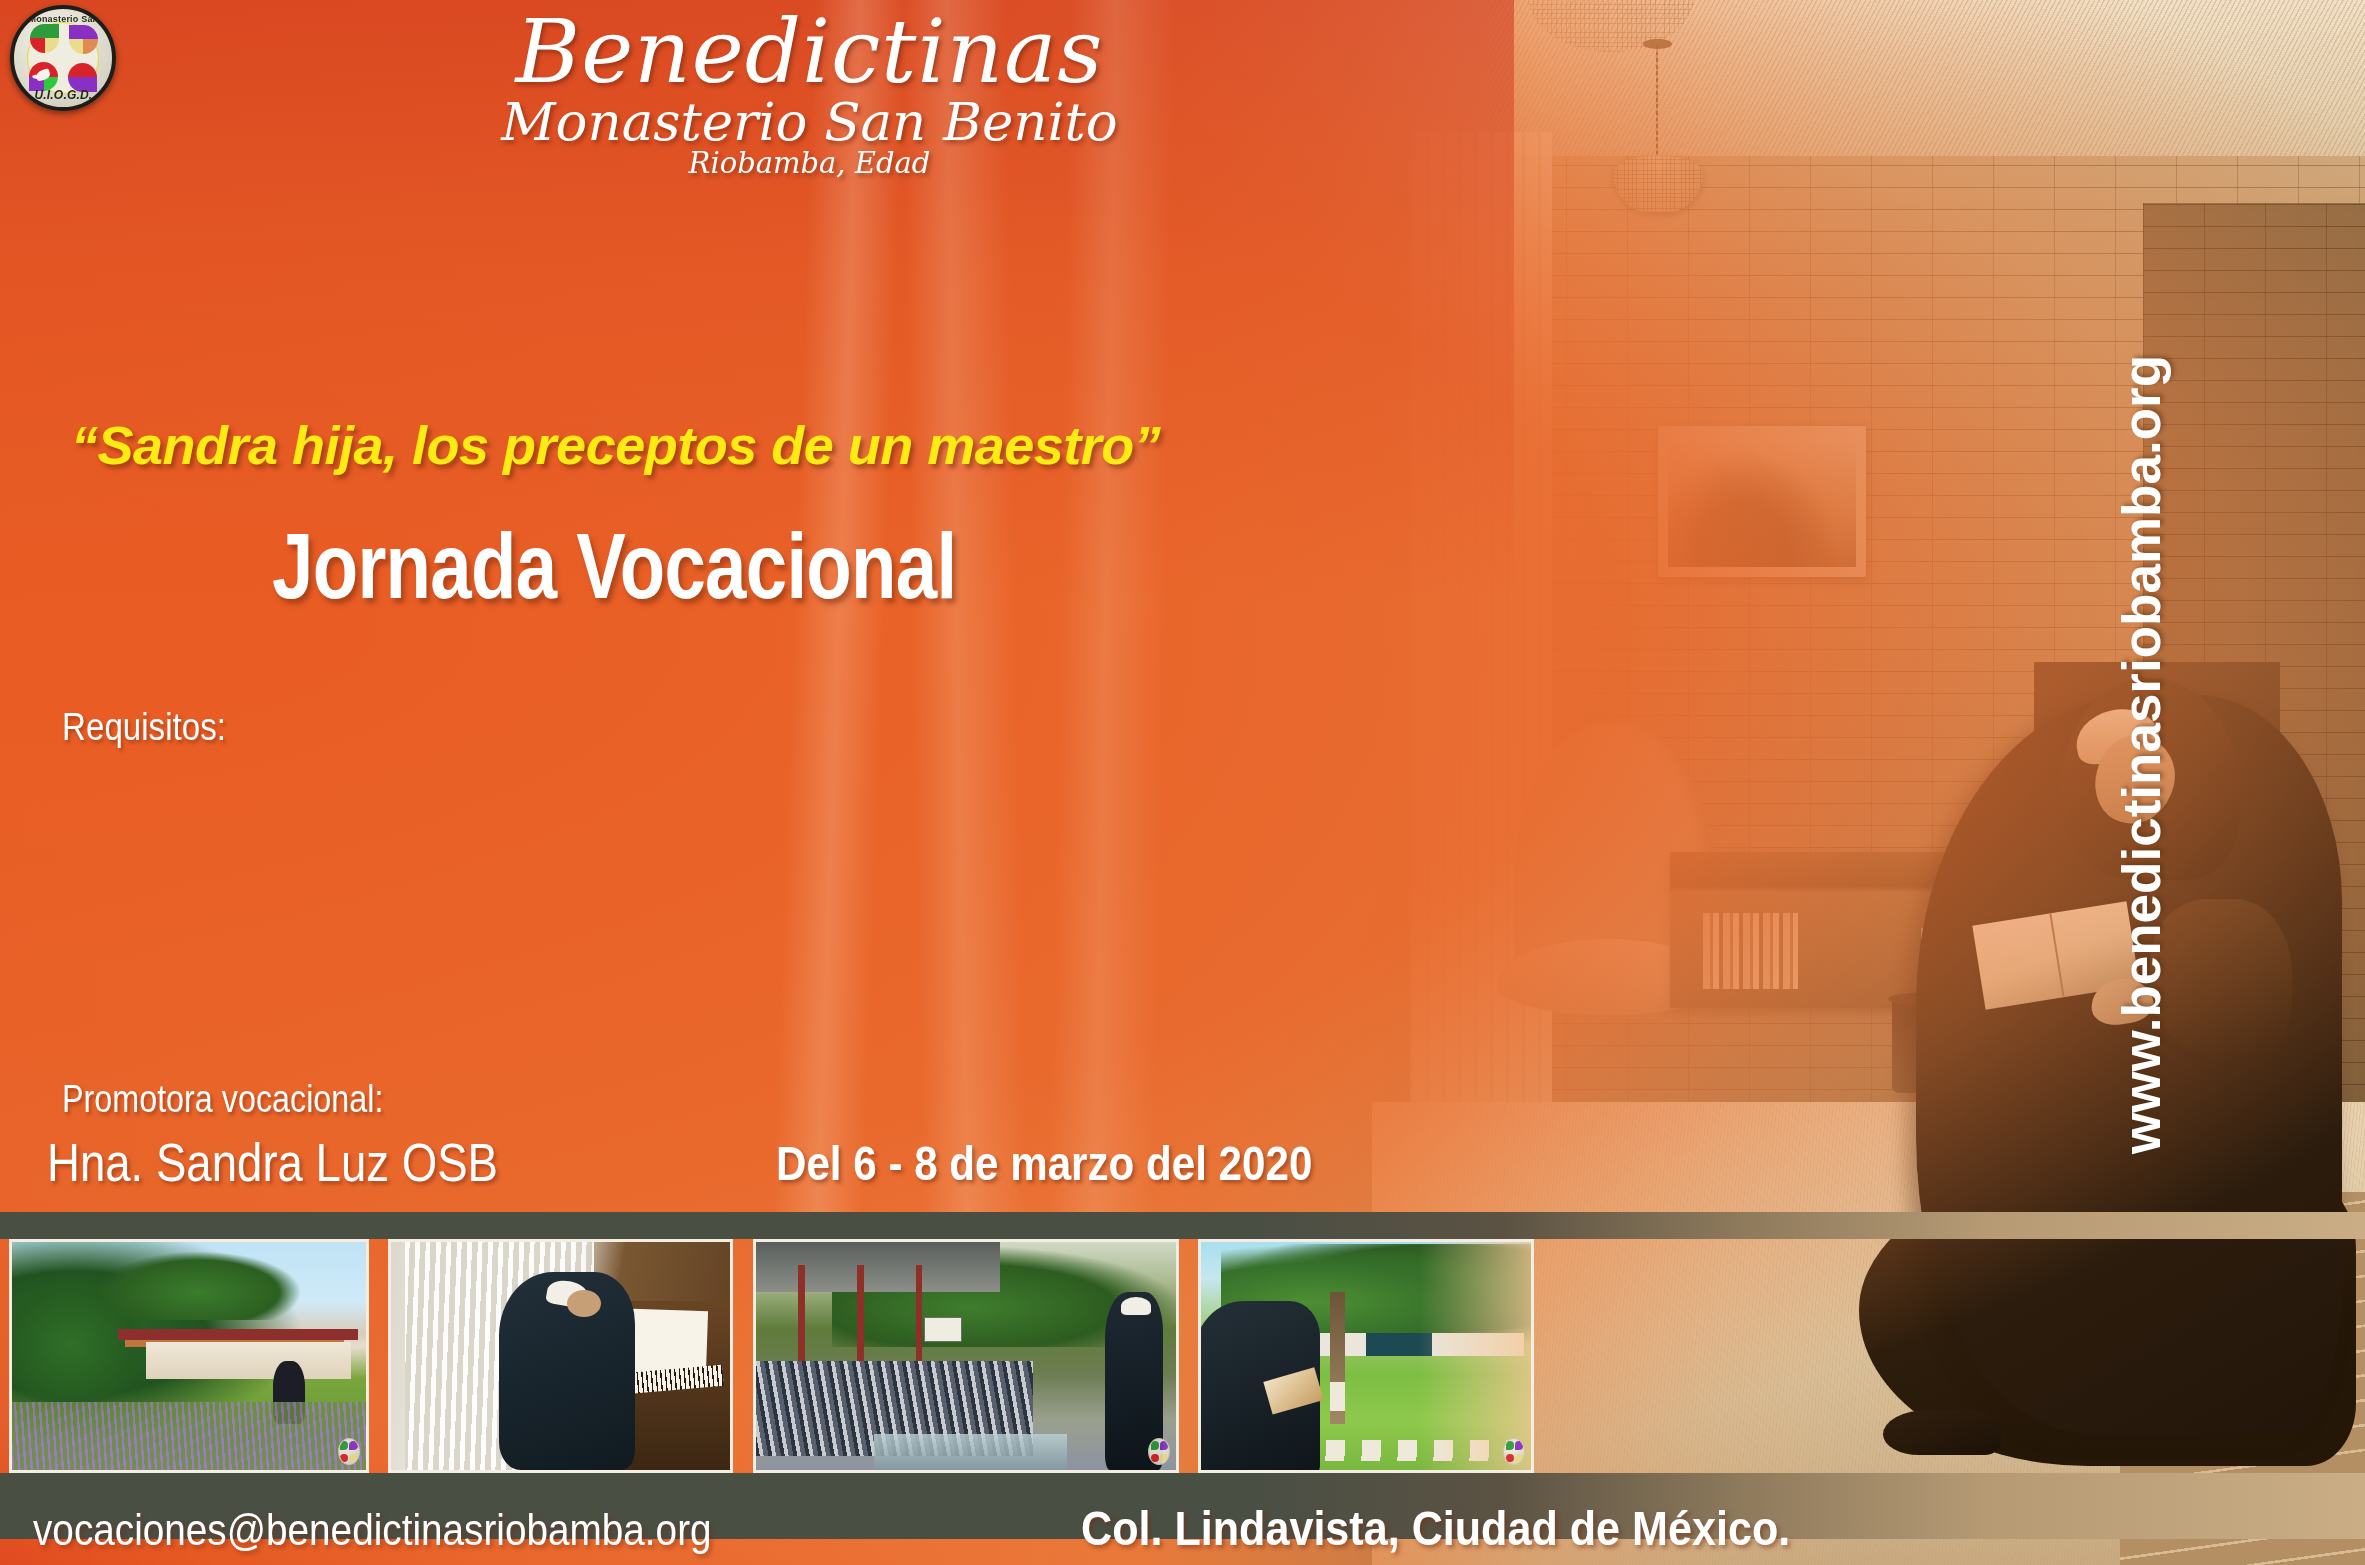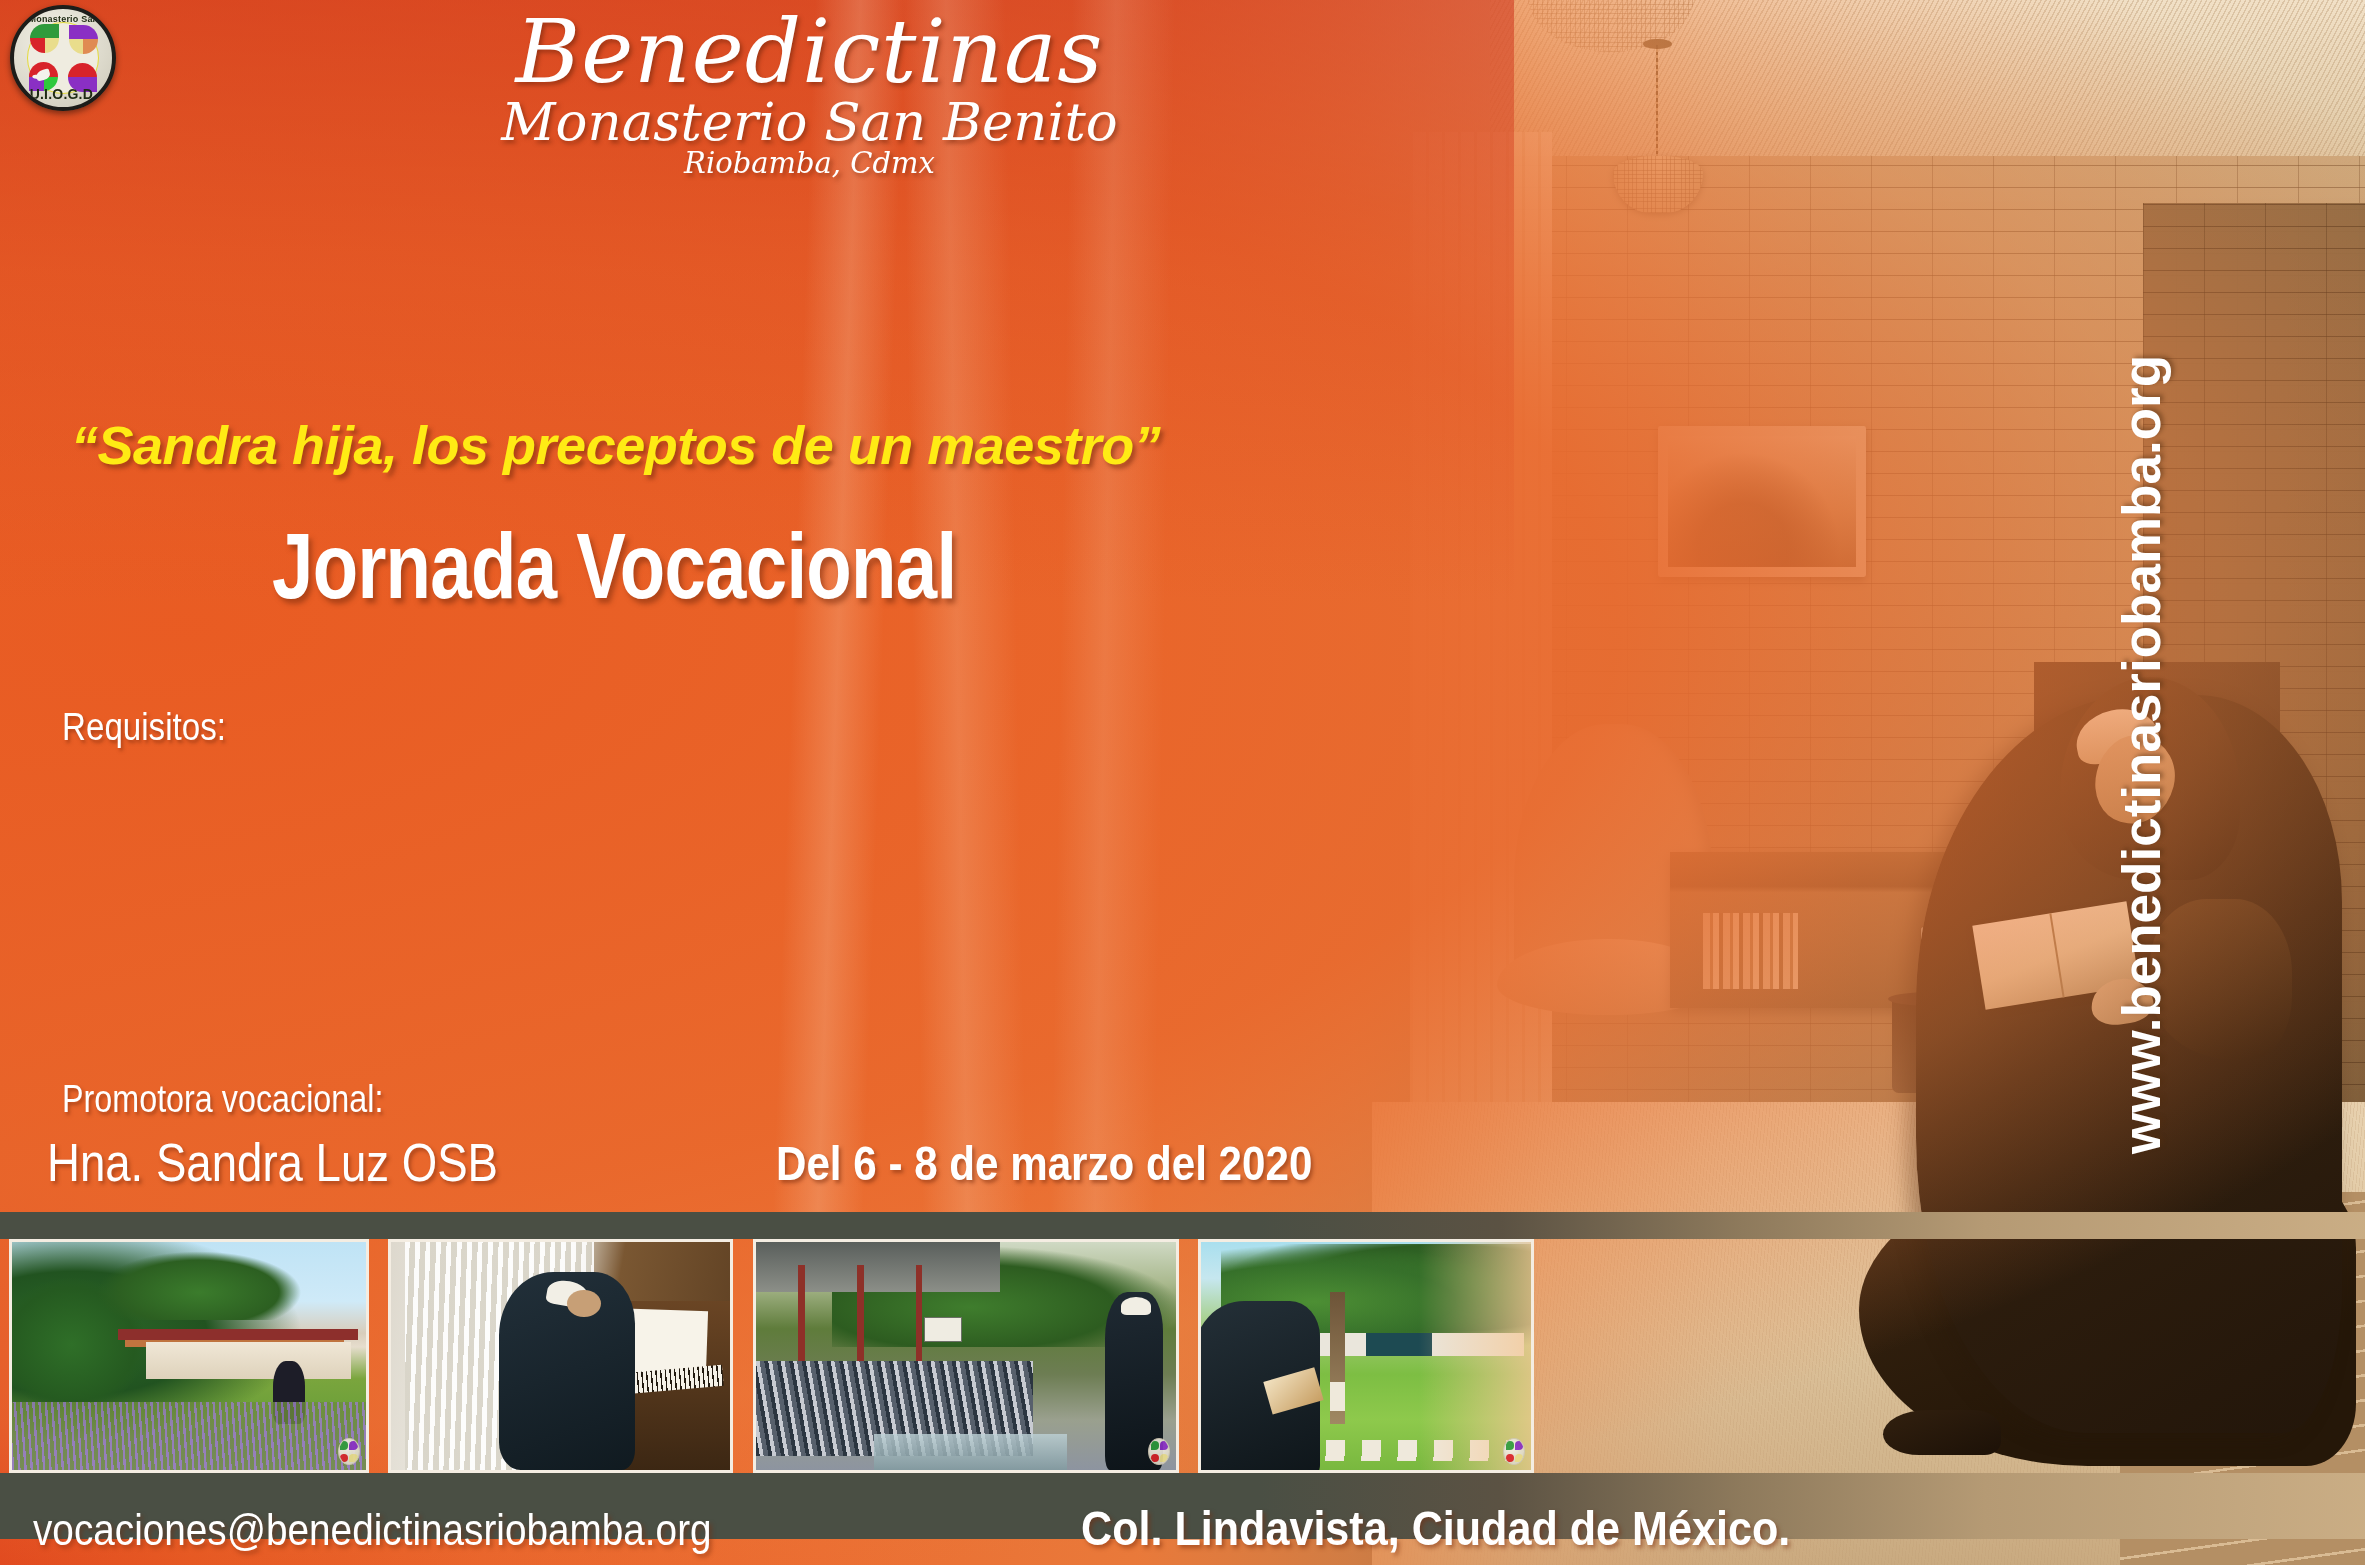--- a/index.html
+++ b/index.html
@@ -255,21 +255,21 @@
   .pet-tl{left:1.9px;top:0.9px;border-radius:50% 0 50% 50%;}
   .pet-tr{right:0.9px;top:1.9px;border-radius:0 50% 50% 50%;}
   .pet-bl{left:0.9px;bottom:1.4px;border-radius:50% 50% 50% 0;}
   .pet-br{right:1.9px;bottom:0.9px;border-radius:50% 50% 0 50%;}
   .logo-arc-top,.logo-arc-bot{
     position:absolute;left:0;width:100%;text-align:center;
     font-family:"Liberation Sans", sans-serif;font-weight:bold;color:#1f2a14;
     letter-spacing:0.2px;
   }
   .logo-arc-top{top:5.2px;font-size:9px;}
-  .logo-arc-bot{bottom:4.3px;font-size:14px;}
+  .logo-arc-bot{bottom:4.3px;font-size:12px;font-style:italic;}
   .dove{
     position:absolute;left:6.6px;top:7.6px;width:14px;height:9.5px;background:#f4f3ec;
     border-radius:60% 20% 50% 30%;transform:rotate(-16deg);
   }
   .dove::after{content:"";position:absolute;left:-4.3px;top:2.8px;width:8.5px;height:3.8px;background:#f4f3ec;border-radius:50% 0 50% 50%;transform:rotate(22deg);}
 
   
   .brand{
     position:absolute;left:360px;top:10.4px;width:899px;text-align:center;
     color:#ffffff;
@@ -536,21 +536,21 @@
         <i style="left:0;bottom:0;background:#8a2fc4"></i>
         <i style="right:0;bottom:0;background:#8a2fc4"></i>
       </div>
     </div>
     <div class="logo-arc-bot">U.I.O.G.D.</div>
   </div>
 
   <div class="brand">
     <div class="brand-1">Benedictinas</div>
     <div class="brand-2">Monasterio San Benito</div>
-    <div class="brand-3">Riobamba, Cdmx</div>
+    <div class="brand-3">Riobamba, Edad</div>
   </div>
 
   <div class="quote">“Sandra hija, los preceptos de un maestro”</div>
   <div class="headline">Jornada Vocacional</div>
 
   <div class="req-label">Requisitos:</div>
 
   <div class="promo-label">Promotora vocacional:</div>
   <div class="promo-name">Hna. Sandra Luz OSB</div>
   <div class="dates">Del 6 - 8 de marzo del 2020</div>

